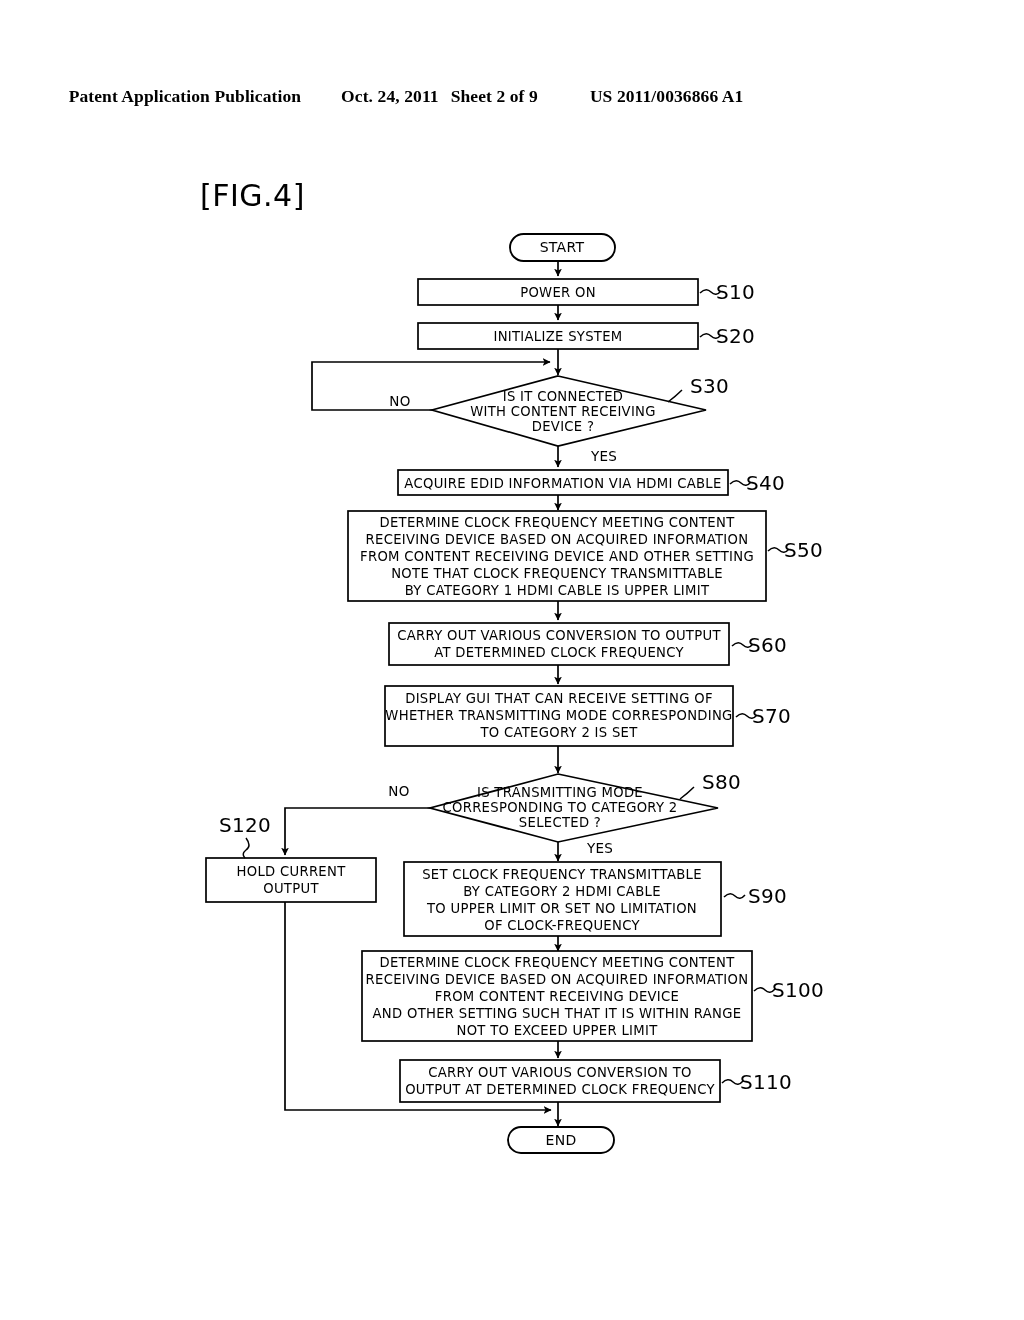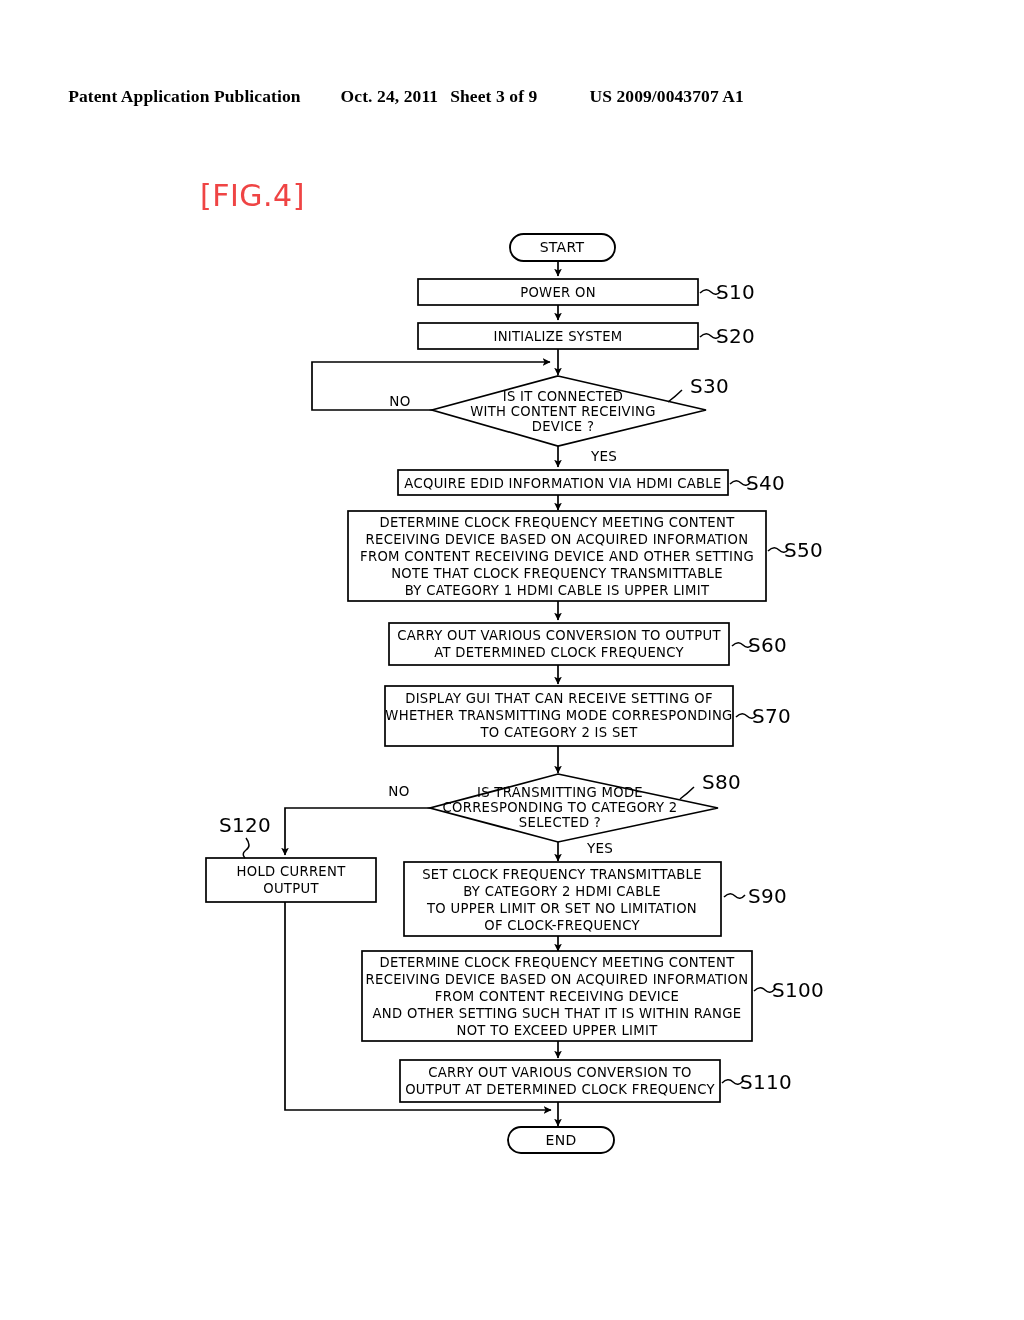--- a/index.html
+++ b/index.html
@@ -39,21 +39,21 @@
   .hdr .gap2 { width: 12px; }
   .hdr .gap3 { width: 52px; }
   .figtitle {
     position: absolute;
     left: 200px;
     top: 178px;
     font-size: 30px;
     letter-spacing: 0.5px;
     font-family: "DejaVu Sans", sans-serif;
     font-weight: 400;
-    color: #ef4444;
+    color: #000000;
   }
   svg#flow {
     position: absolute;
     left: 0;
     top: 0;
     width: 1024px;
     height: 1320px;
   }
   svg#flow text {
     font-family: "DejaVu Sans", sans-serif;
@@ -73,23 +73,23 @@
 </head>
 <body>
 
 <div id="page">
 
   <div class="hdr">
     <span class="seg">Patent Application Publication</span>
     <span class="gap1"></span>
     <span class="seg">Oct. 24, 2011</span>
     <span class="gap2"></span>
-    <span class="seg">Sheet 3 of 9</span>
+    <span class="seg">Sheet 2 of 9</span>
     <span class="gap3"></span>
-    <span class="seg">US 2009/0043707 A1</span>
+    <span class="seg">US 2011/0036866 A1</span>
   </div>
 
   <div class="figtitle">[FIG.4]</div>
 
   <svg id="flow" viewBox="0 0 1024 1320">
     <defs>
       <marker id="arw" markerWidth="9" markerHeight="9" refX="7.4" refY="4.5" orient="auto" markerUnits="userSpaceOnUse">
         <path d="M0,0.6 L8,4.5 L0,8.4 L2,4.5 Z" fill="#000"></path>
       </marker>
     </defs>

